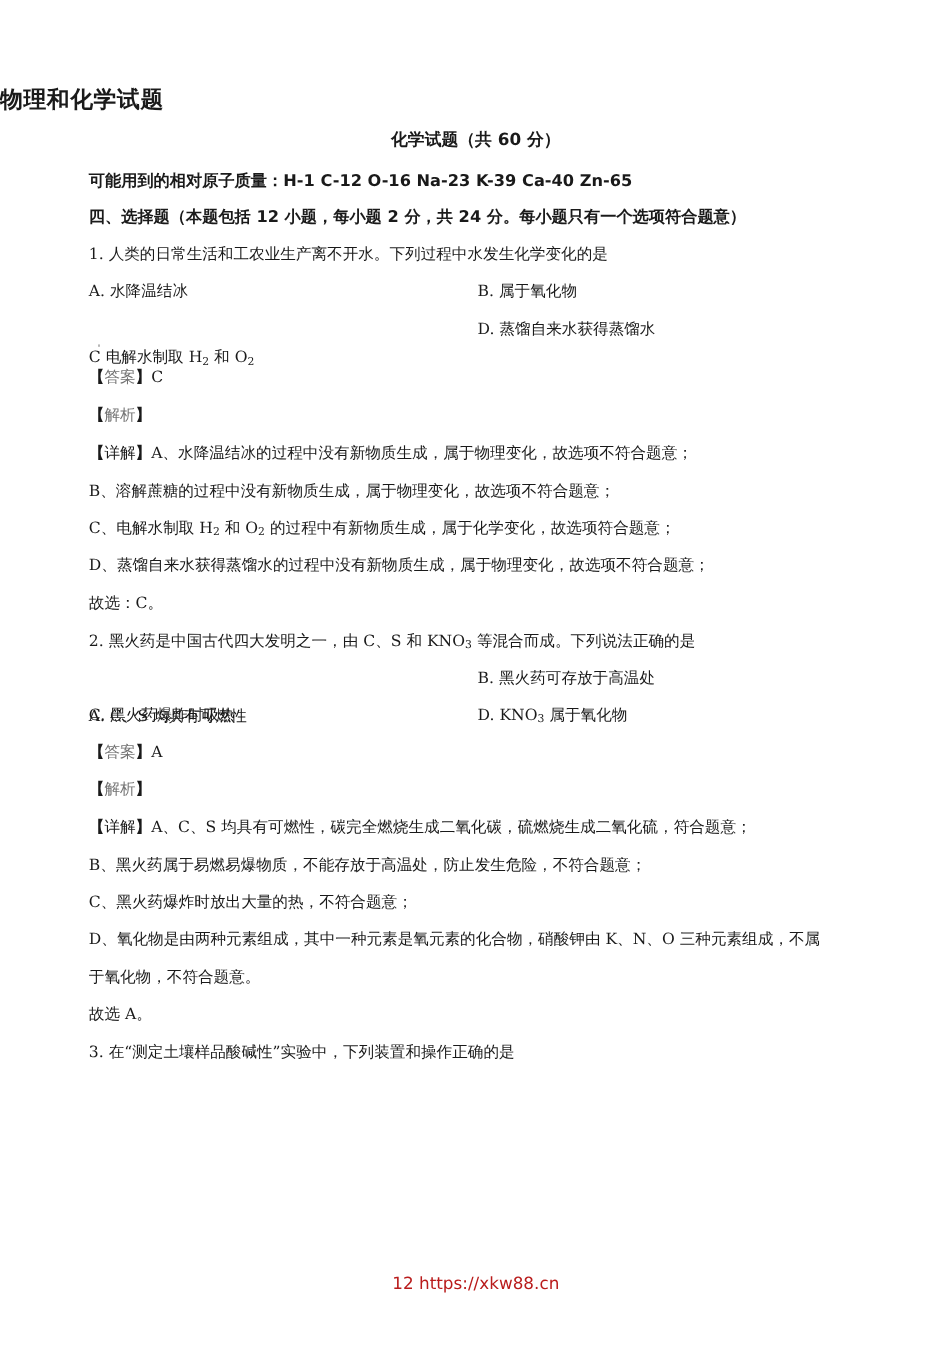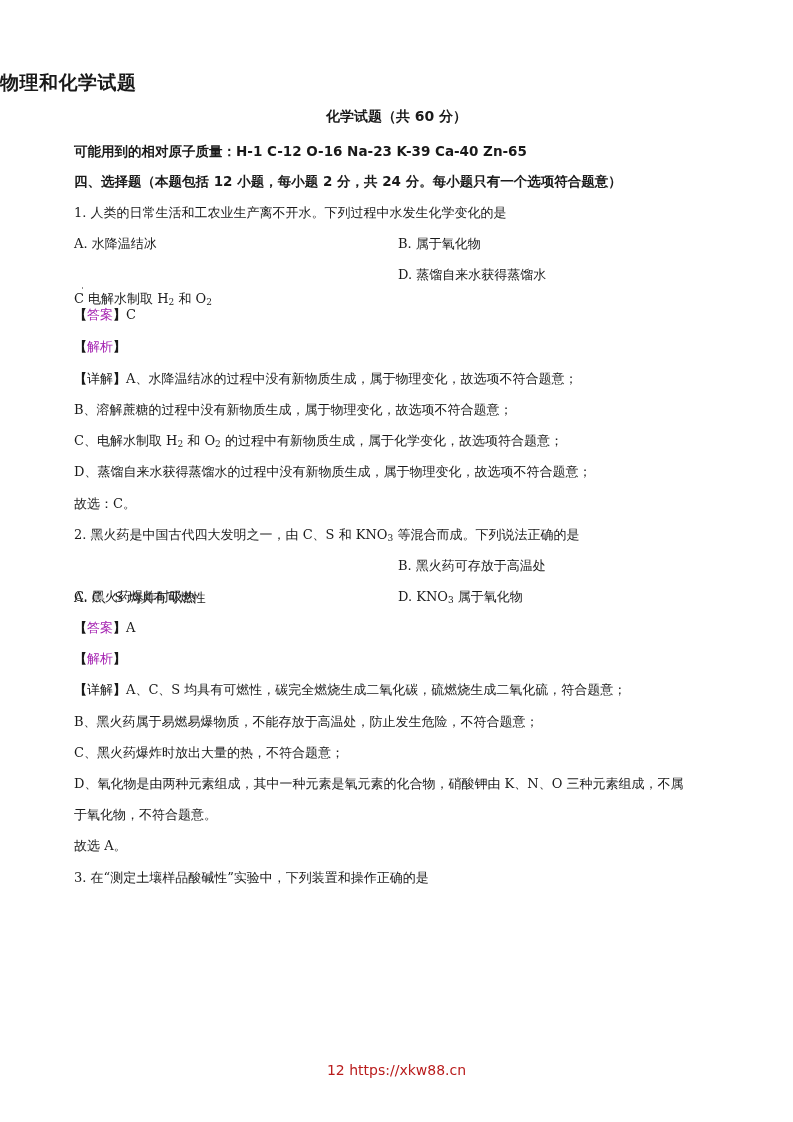--- a/index.html
+++ b/index.html
@@ -6,21 +6,21 @@
     body {
       width: 793px; height: 1122px; position: relative; overflow: hidden;
       font-family: "DejaVu Serif", "Liberation Serif", serif;
       color: #1a1a1a;
     }
     .line { position: absolute; left: 74px; font-size: 13px; line-height: 16px; white-space: nowrap; }
     .title { position: absolute; left: 0; width: 793px; top: 70px; font-size: 19px; font-weight: bold; font-family: "DejaVu Sans", "Liberation Sans", sans-serif; letter-spacing: 0.5px; }
     .subtitle { position: absolute; left: 0; width: 793px; text-align: center; top: 108px; font-size: 14px; font-weight: bold; font-family: "DejaVu Sans", "Liberation Sans", sans-serif; }
     .bold { font-weight: bold; font-family: "DejaVu Sans", "Liberation Sans", sans-serif; font-size: 13.5px; }
     .col2 { left: 398px; }
-    .tag { color: #a21caf; }
+    .tag { color: #737373; }
     .tag-bracket { color: #1a1a1a; font-weight: bold; }
     .detail-bracket { font-weight: bold; }
     sub { font-size: 9px; vertical-align: -2px; line-height: 0; }
     .footer { position: absolute; left: 0; width: 793px; text-align: center; top: 1062px; font-size: 14px; color: #b91c1c; font-family: "DejaVu Sans", "Liberation Sans", sans-serif; }
     .speck { position: absolute; left: 82px; top: 287px; width: 1px; height: 2px; background: #888; }
   </style>
 </head>
 <body>
 
 <div class="title">物理和化学试题</div>

